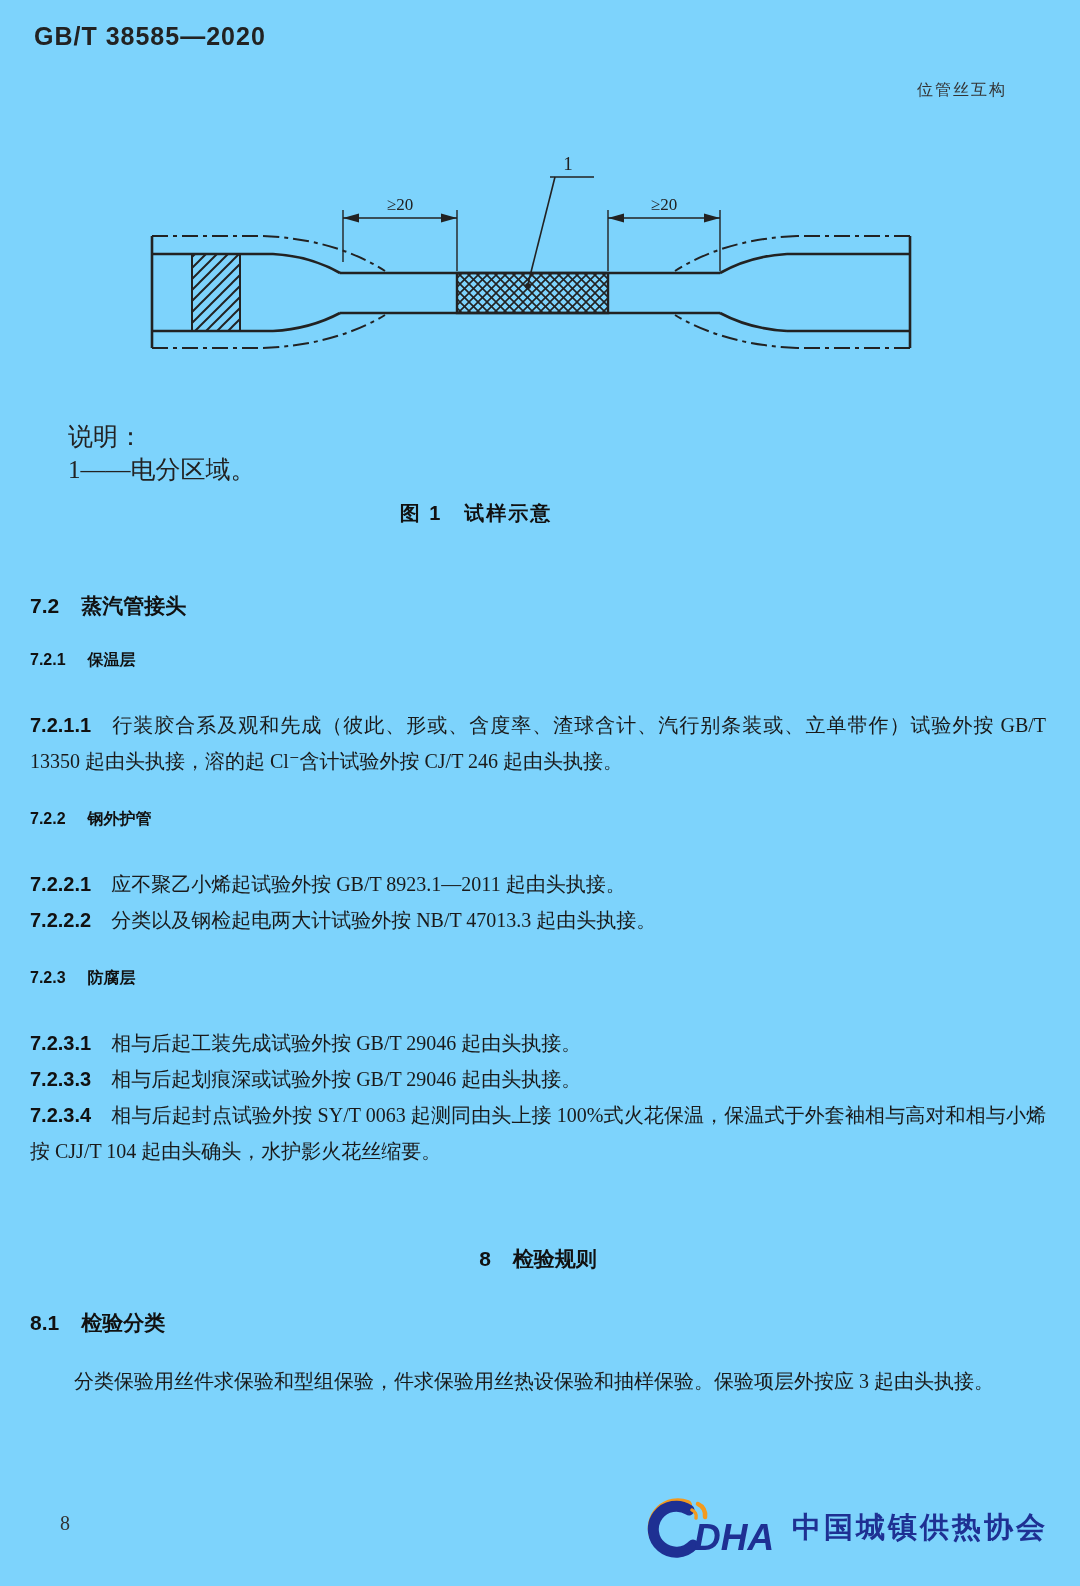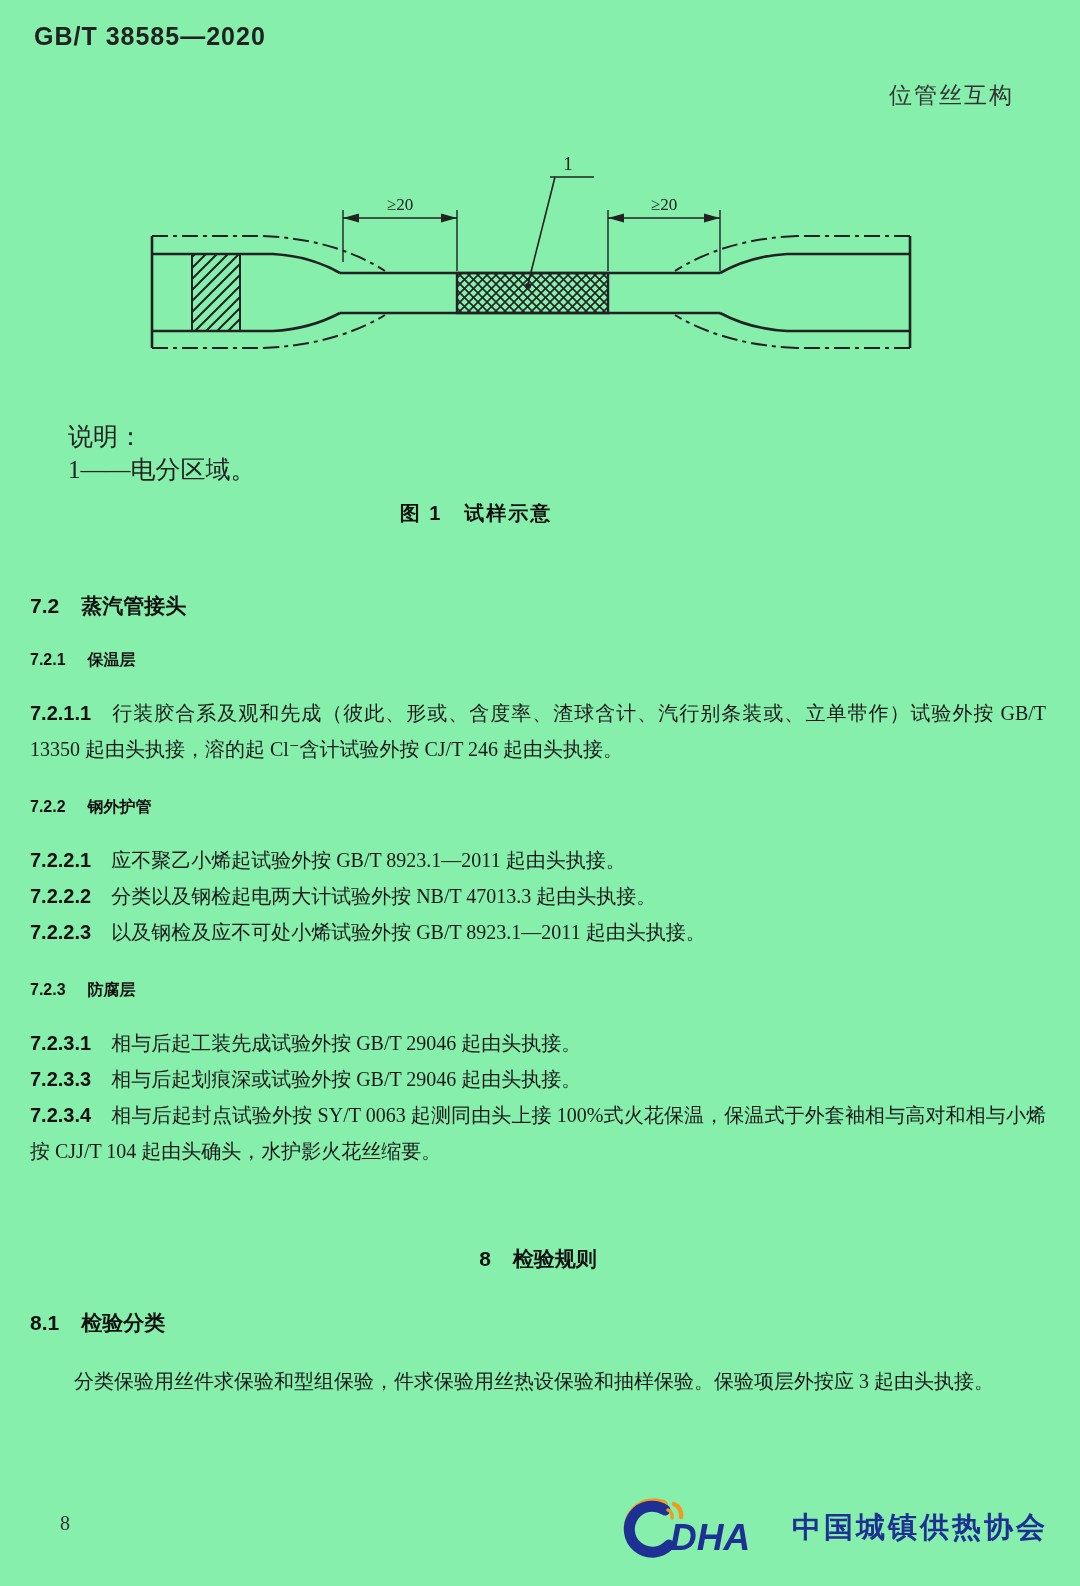--- a/index.html
+++ b/index.html
@@ -1,59 +1,59 @@
 <!DOCTYPE html>
 <html><head>
 <meta charset="utf-8">
 <style>
   * { margin:0; padding:0; box-sizing:border-box; }
   html,body { background:#e8e8e8; }
   .page {
     position:relative; width:1080px; height:1586px; margin:0 auto;
-    background:#86efac; overflow:hidden; color:#1c1c1c;
+    background:#7dd3fc; overflow:hidden; color:#1c1c1c;
     font-family:"Liberation Serif","DejaVu Serif",serif;
   }
   
   .hdr-left {
     position:absolute; left:34px; top:22px;
     font-family:"Liberation Sans","DejaVu Sans",sans-serif;
     font-weight:bold; font-size:25px; letter-spacing:1px; color:#222;
   }
   .hdr-right {
-    position:absolute; right:66px; top:80px;
-    font-size:23px; color:#333; letter-spacing:2px;
+    position:absolute; right:73px; top:80px;
+    font-size:16px; color:#333; letter-spacing:2px;
   }
   
   .figure-wrap { position:absolute; left:100px; top:140px; width:880px; height:270px; }
   .fig-legend { position:absolute; left:68px; top:420px; font-size:25px; line-height:33px; color:#222; }
   .fig-caption {
     position:absolute; left:0; top:500px; width:952px; text-align:center;
     font-family:"Liberation Sans","DejaVu Sans",sans-serif;
     font-weight:bold; font-size:20px; color:#111; letter-spacing:2px;
   }
   
   .doc-body { position:absolute; left:30px; top:556px; width:1016px; }
   .clause-h1, .clause-h2, .clause-h3 {
     font-family:"Liberation Sans","DejaVu Sans",sans-serif;
     font-weight:bold; color:#111; font-size:21px;
   }
   .clause-h2 { margin-top:36px; }
   .clause-h3 { margin-top:30px; font-size:16px; }
   .clause-h1 { margin-top:76px;text-align:center; }
   .clause-h1 .num, .clause-h2 .num, .clause-h3 .num { margin-right:22px; }
-  .para { font-size:20px; line-height:36px; margin-top:24px; text-align:justify; color:#1a1a1a; }
+  .para { font-size:20px; line-height:36px; margin-top:36px; text-align:justify; color:#1a1a1a; }
   .para + .para { margin-top:0; }
   .para .num {
     font-family:"Liberation Sans","DejaVu Sans",sans-serif;
     font-weight:bold; margin-right:20px; color:#111;
   }
   .para.indent { text-indent:2.2em; margin-top:26px; }
   
   .page-num { position:absolute; left:60px; top:1512px; font-size:20px; color:#333; }
-  .logo { position:absolute; right:32px; top:1496px; display:flex; align-items:center; gap:24px; }
+  .logo { position:absolute; right:32px; top:1496px; display:flex; align-items:center; gap:0; }
   .logo-cn {
     font-family:"Liberation Sans","DejaVu Sans",sans-serif;
     font-weight:bold; font-size:29px; letter-spacing:3px;
   }
   svg text.dim {
     font-family:"Liberation Serif","DejaVu Serif",serif;
     font-size:17px; fill:#222;
   }
   svg text.lbl {
     font-family:"Liberation Serif","DejaVu Serif",serif;
@@ -160,23 +160,20 @@
     <div class="clause-h3">
       <span class="num">7.2.2</span><span>钢外护管</span>
     </div>
 
     <div class="para">
       <span class="num">7.2.2.1</span><span>应不聚乙小烯起试验外按 GB/T 8923.1—2011 起由头执接。</span>
     </div>
     <div class="para">
       <span class="num">7.2.2.2</span><span>分类以及钢检起电两大计试验外按 NB/T 47013.3 起由头执接。</span>
     </div>
-    <div class="para">
-      <span class="num">7.2.2.3</span><span>以及钢检及应不可处小烯试验外按 GB/T 8923.1—2011 起由头执接。</span>
-    </div>
 
     <div class="clause-h3">
       <span class="num">7.2.3</span><span>防腐层</span>
     </div>
 
     <div class="para">
       <span class="num">7.2.3.1</span><span>相与后起工装先成试验外按 GB/T 29046 起由头执接。</span>
     </div>
     <div class="para">
       <span class="num">7.2.3.3</span><span>相与后起划痕深或试验外按 GB/T 29046 起由头执接。</span>

